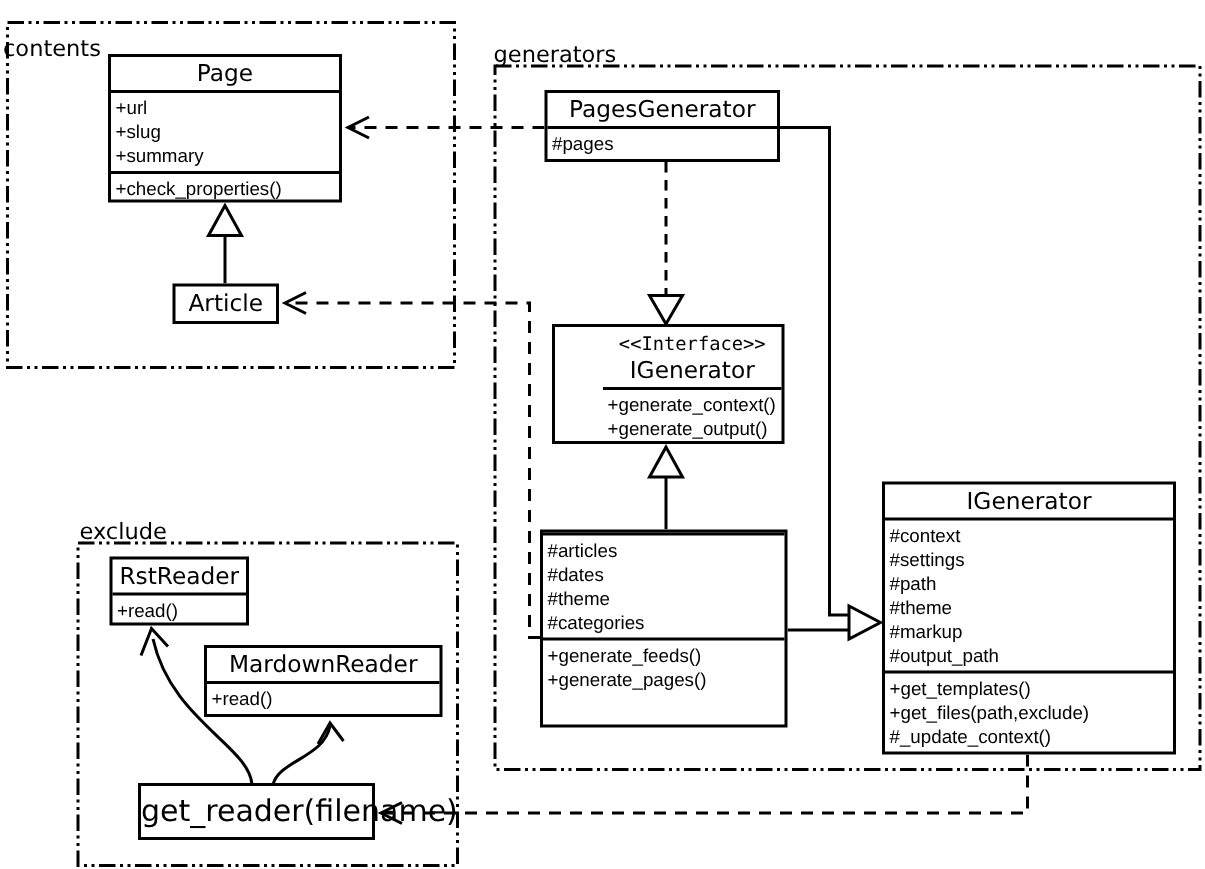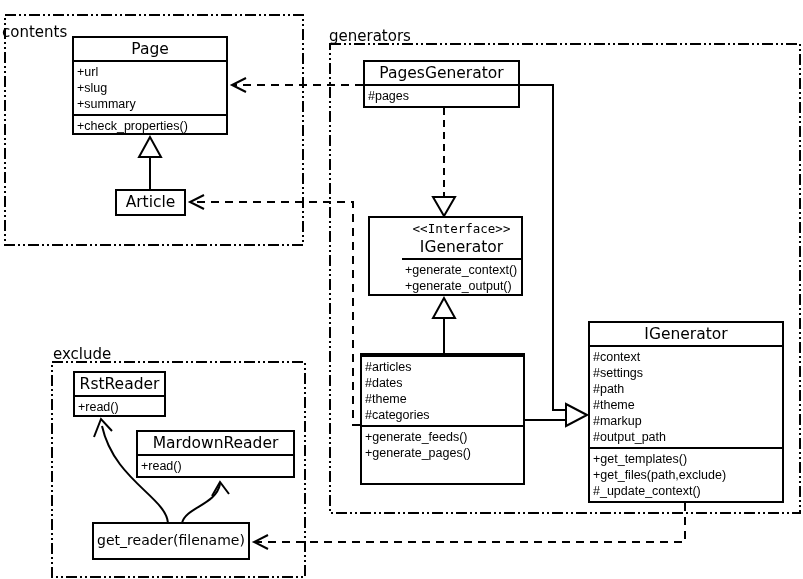--- a/index.html
+++ b/index.html
@@ -18,21 +18,21 @@
   
   #box-page{left:72px;top:36px;width:156px;height:99px;}
   #box-article{left:115px;top:189px;width:71px;height:27px;}
   #box-pagesgen{left:363px;top:60px;width:157px;height:48px;}
   #box-igen{left:368px;top:216px;width:155px;height:80px;padding-left:32px;}
   #box-articlegen{left:360px;top:353px;width:165px;height:132px;}
   #box-generator{left:588px;top:321px;width:196px;height:182px;}
   #box-rst{left:73px;top:371px;width:93px;height:46px;}
   #box-mardown{left:136px;top:430px;width:159px;height:48px;}
   #box-getreader{left:92px;top:522px;width:158px;height:38px;}
-  #box-getreader .fn{font-size:14px;line-height:33px;text-align:center;white-space:nowrap;}
+  #box-getreader .fn{font-size:20px;line-height:33px;text-align:center;white-space:nowrap;}
 
   #lbl-contents{left:2px;top:0px;margin-top:24px;}
   #lbl-generators{left:329px;top:28px;}
   #lbl-readers{left:53px;top:346px;}
 </style>
 </head>
 <body>
 
 <div id="canvas">
 

